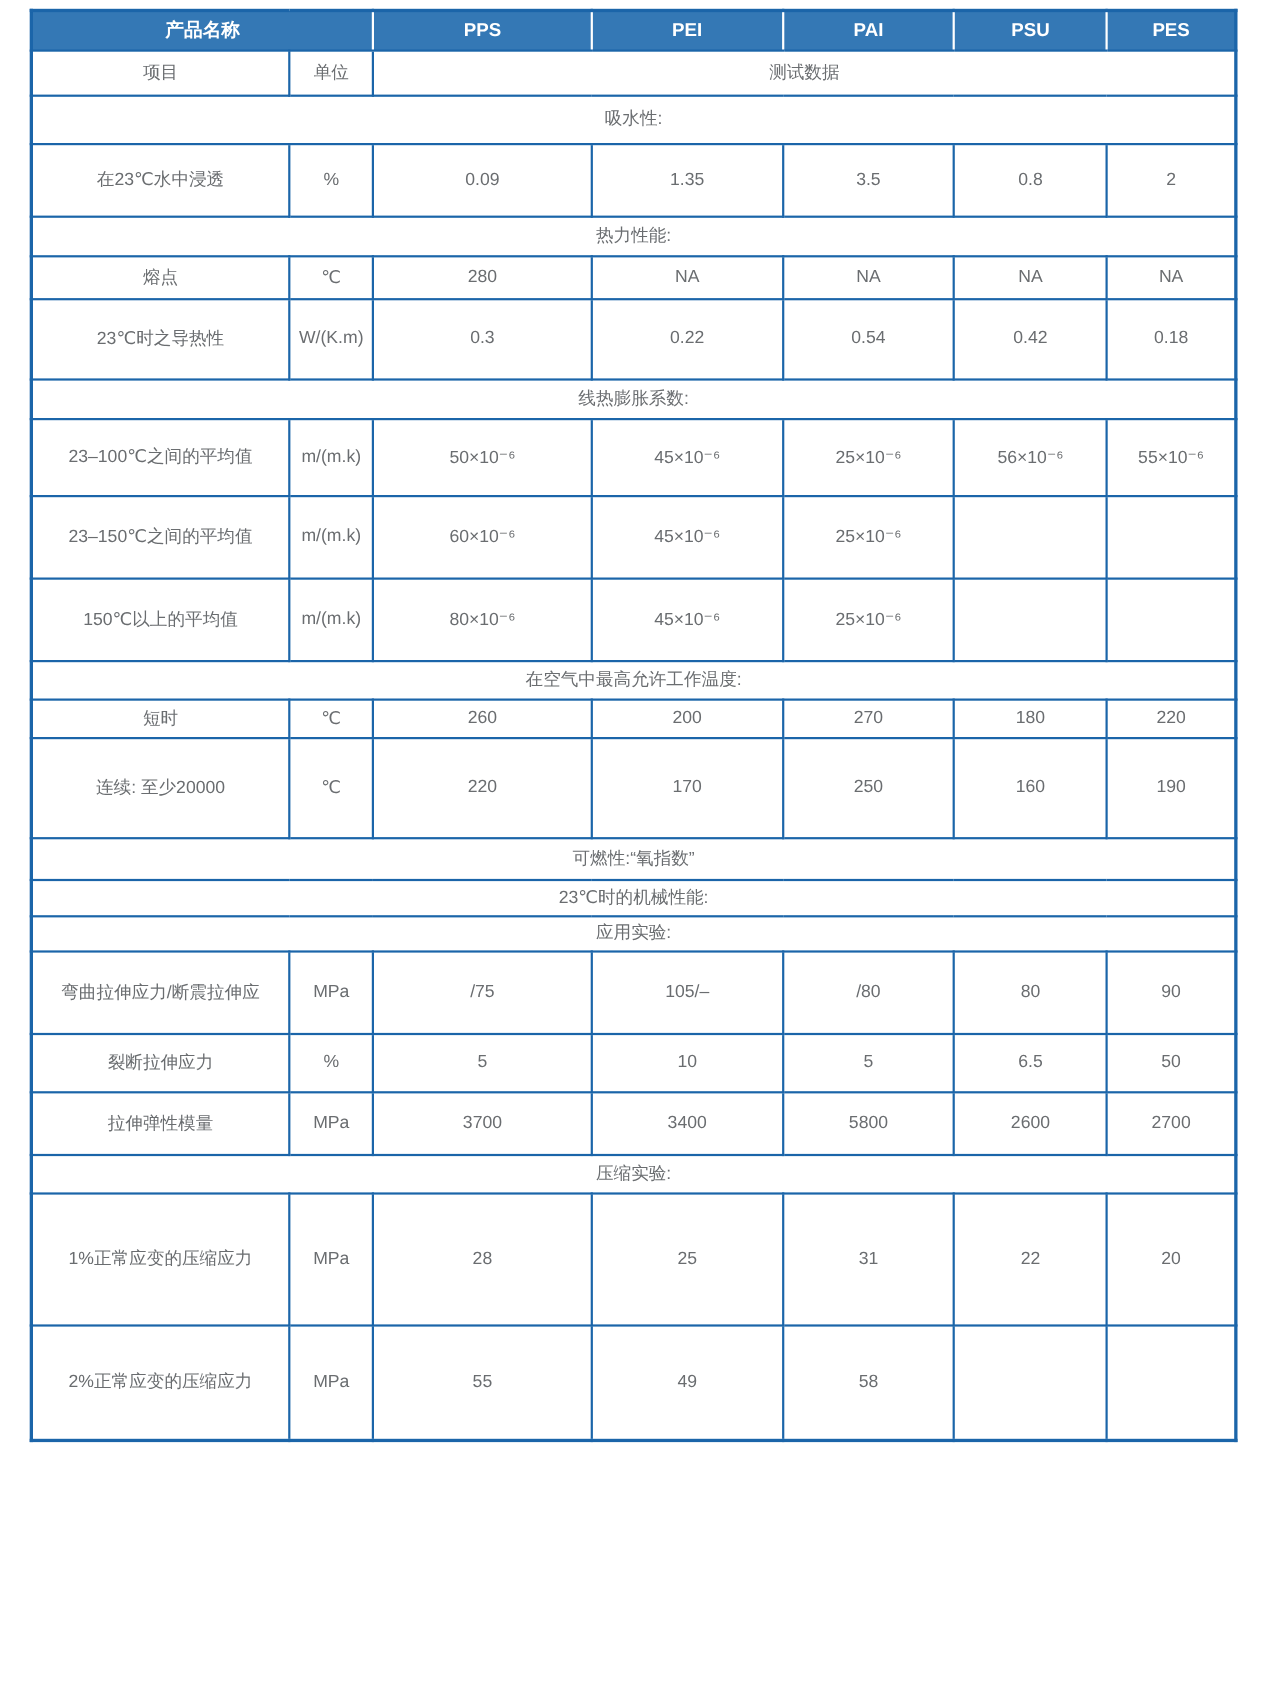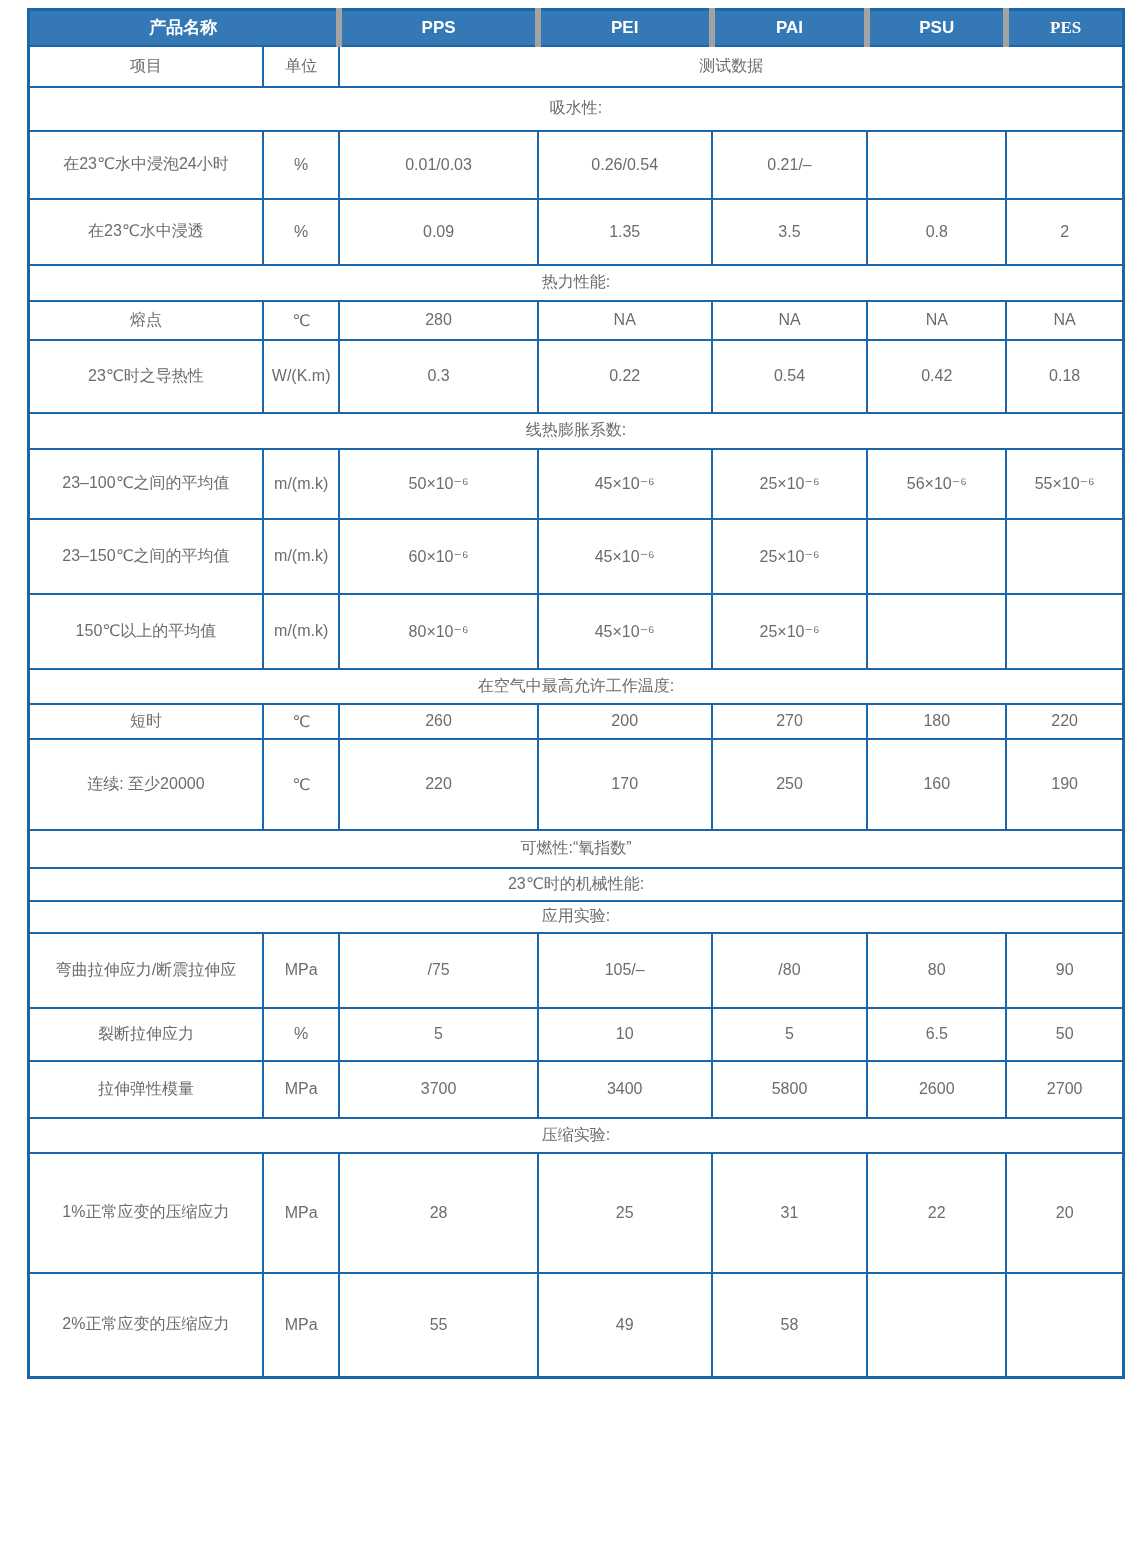--- a/index.html
+++ b/index.html
@@ -19,30 +19,30 @@
     font-size:16px;
     color:#6a6d70;
     padding:2px 4px;
     overflow:hidden;
   }
   table.spec th{
     background:#3478b5;
     color:#ffffff;
     font-size:17px;
     font-weight:600;
-    border-left:6px solid #a3a3a3;
+    border-left:2px solid #a3a3a3;
     border-right:2px solid #ffffff;
     border-top:none;
     border-bottom:2px solid #1b65a9;
     text-align:center;
     vertical-align:middle;
     padding:2px 4px;
   }
   table.spec th:first-child{border-left:none;margin-left:12px;}
-  table.spec th:last-child{border-right:none;font-family:Liberation Serif, serif;}
+  table.spec th:last-child{border-right:none;}
   td.lbl{color:#5d6166;margin-top:16px;}
   td.unit{color:#5d6166;font-size:15px;padding:2px 2px;}
   td.sec{
     text-align:left;
     padding-left:28px;
     color:#5d6166;
     font-size:16px;
   }
 </style>
 </head>
@@ -74,29 +74,20 @@
     <td class="lbl">项目</td>
     <td class="unit">单位</td>
     <td colspan="5">测试数据</td>
   </tr>
 
 
   <tr style="height:44px">
     <td class="sec" colspan="7">吸水性:</td>
   </tr>
 
-  <tr style="height:68px">
-    <td class="lbl">在23℃水中浸泡24小时</td>
-    <td class="unit">%</td>
-    <td>0.01/0.03</td>
-    <td>0.26/0.54</td>
-    <td>0.21/–</td>
-    <td></td>
-    <td></td>
-  </tr>
 
 
   <tr style="height:66px">
     <td class="lbl">在23℃水中浸透</td>
     <td class="unit">%</td>
     <td>0.09</td>
     <td>1.35</td>
     <td>3.5</td>
     <td>0.8</td>
     <td>2</td>

